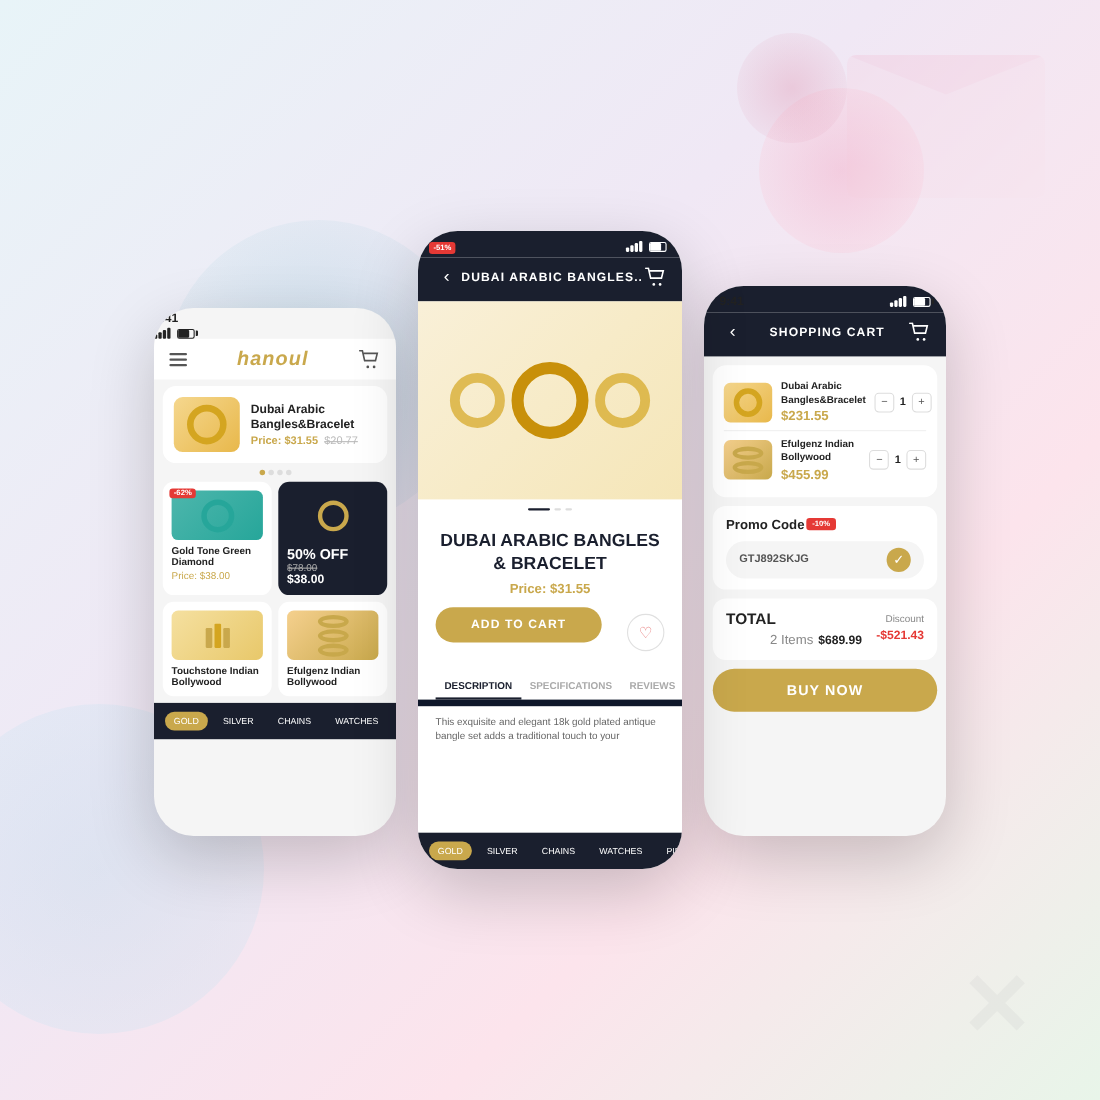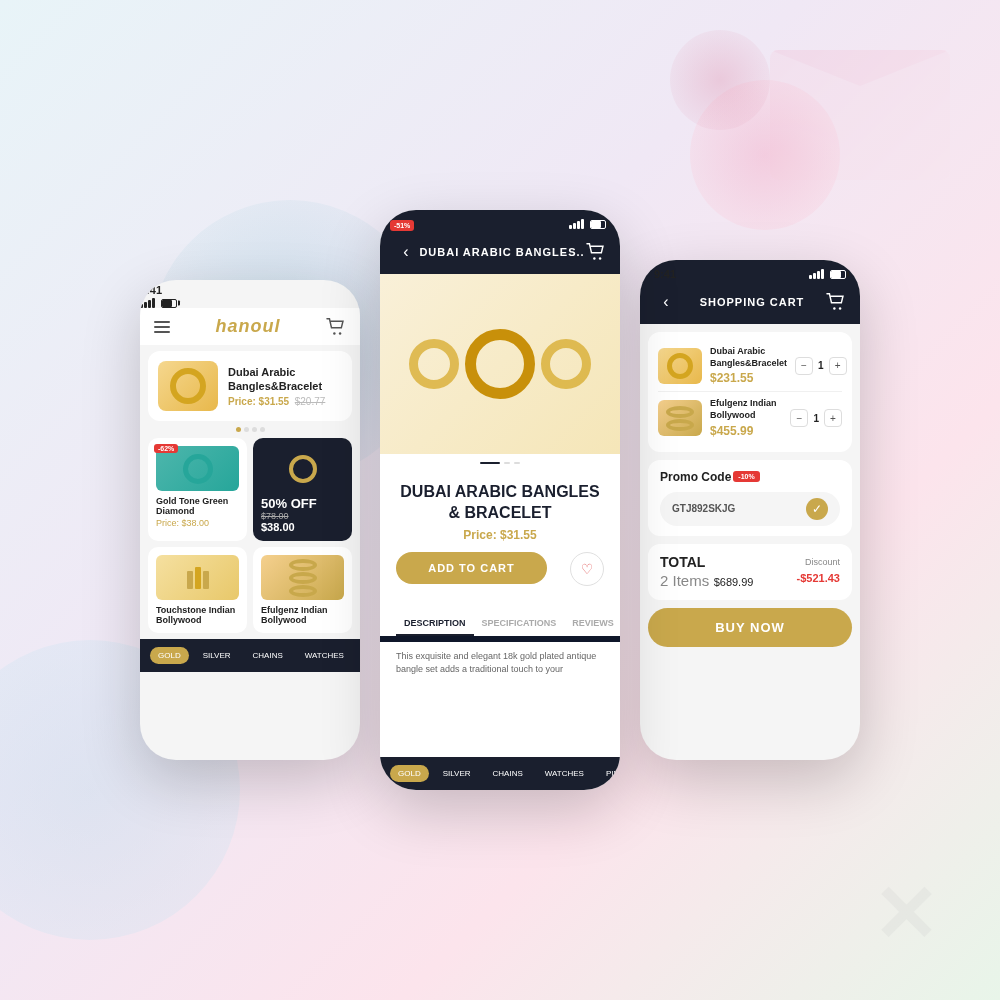--- a/index.html
+++ b/index.html
@@ -314,22 +314,22 @@
     .p3-promo-label { font-size: 12px; font-weight: 700; color: #222; margin-bottom: 8px; display: flex; align-items: center; gap: 2px; }
     .p3-promo-badge { background: #e53935; color: #fff; font-size: 7px; font-weight: 700; padding: 2px 5px; border-radius: 3px; }
     .p3-promo-input-wrap { display: flex; align-items: center; background: #f5f5f5; border-radius: 20px; padding: 6px 12px; }
     .p3-promo-input { flex: 1; font-size: 10px; color: #555; background: transparent; border: none; outline: none; font-weight: 600; }
     .p3-promo-check { width: 22px; height: 22px; background: #c9a84c; border-radius: 50%; display: flex; align-items: center; justify-content: center; color: #fff; font-size: 12px; }
 
     .p3-total { background: #fff; margin: 0 8px 8px; border-radius: 12px; padding: 10px 12px; }
     .p3-total-label { font-size: 14px; font-weight: 800; color: #222; }
     .p3-total-row { display: flex; justify-content: space-between; align-items: center; }
     .p3-total-sub { display: flex; justify-content: space-between; margin-top: 2px; }
-    .p3-total-items { font-size: 15px; color: #888; }
-    .p3-total-amount { font-size: 11px; font-weight: 400; color: #222; }
+    .p3-total-items { font-size: 12px; color: #888; margin-left: 40px; }
+    .p3-total-amount { font-size: 11px; font-weight: 700; color: #222; }
     .p3-discount-label { font-size: 9px; color: #888; }
     .p3-discount-val { font-size: 11px; font-weight: 700; color: #e53935; }
 
     .p3-buy-btn {
       background: #c9a84c;
       color: #fff;
       border: none;
       width: calc(100% - 16px);
       margin: 0 8px 8px;
       border-radius: 25px;
@@ -540,21 +540,21 @@
       <div class="p2-img-dot inactive"></div>
       <div class="p2-img-dot inactive"></div>
     </div>
 
     <div class="p2-product-info">
       <div class="p2-product-name">DUBAI ARABIC BANGLES &amp; BRACELET</div>
       <div class="p2-product-price">
         <span>Price:</span>
         <span style="color:#c9a84c;font-weight:700;">$31.55</span>
       </div>
-      <div style="display:flex;align-items:flex-start;gap:23px;margin-bottom:10px;">
+      <div style="display:flex;align-items:flex-end;gap:23px;margin-bottom:10px;">
         <button class="p2-add-to-cart">ADD TO CART</button>
         <div style="width:34px;height:34px;border-radius:50%;border:1.5px solid #e0e0e0;display:flex;align-items:center;justify-content:center;color:#e57373;font-size:14px;cursor:pointer;flex-shrink:0;">♡</div>
       </div>
     </div>
 
     <div class="p2-tabs">
       <div class="p2-tab active">DESCRIPTION</div>
       <div class="p2-tab">SPECIFICATIONS</div>
       <div class="p2-tab">REVIEWS</div>
     </div>

